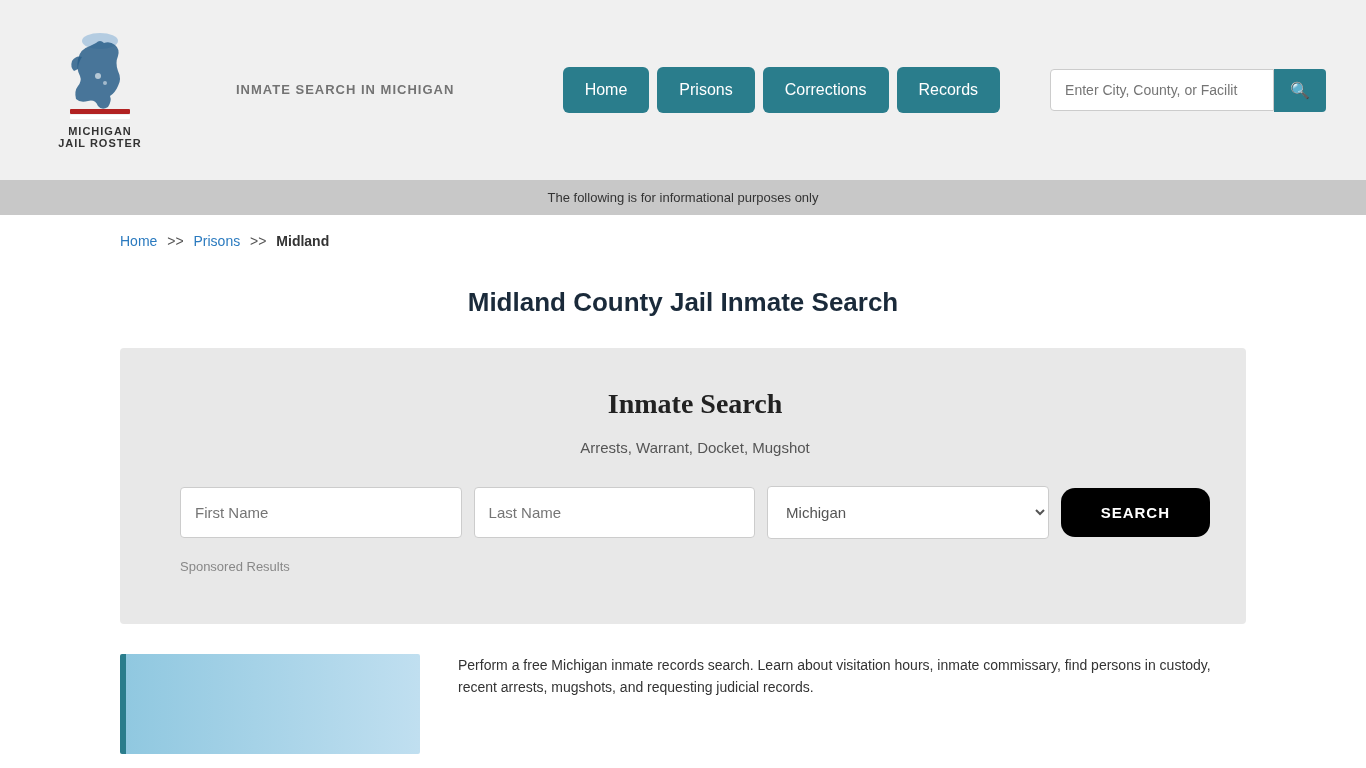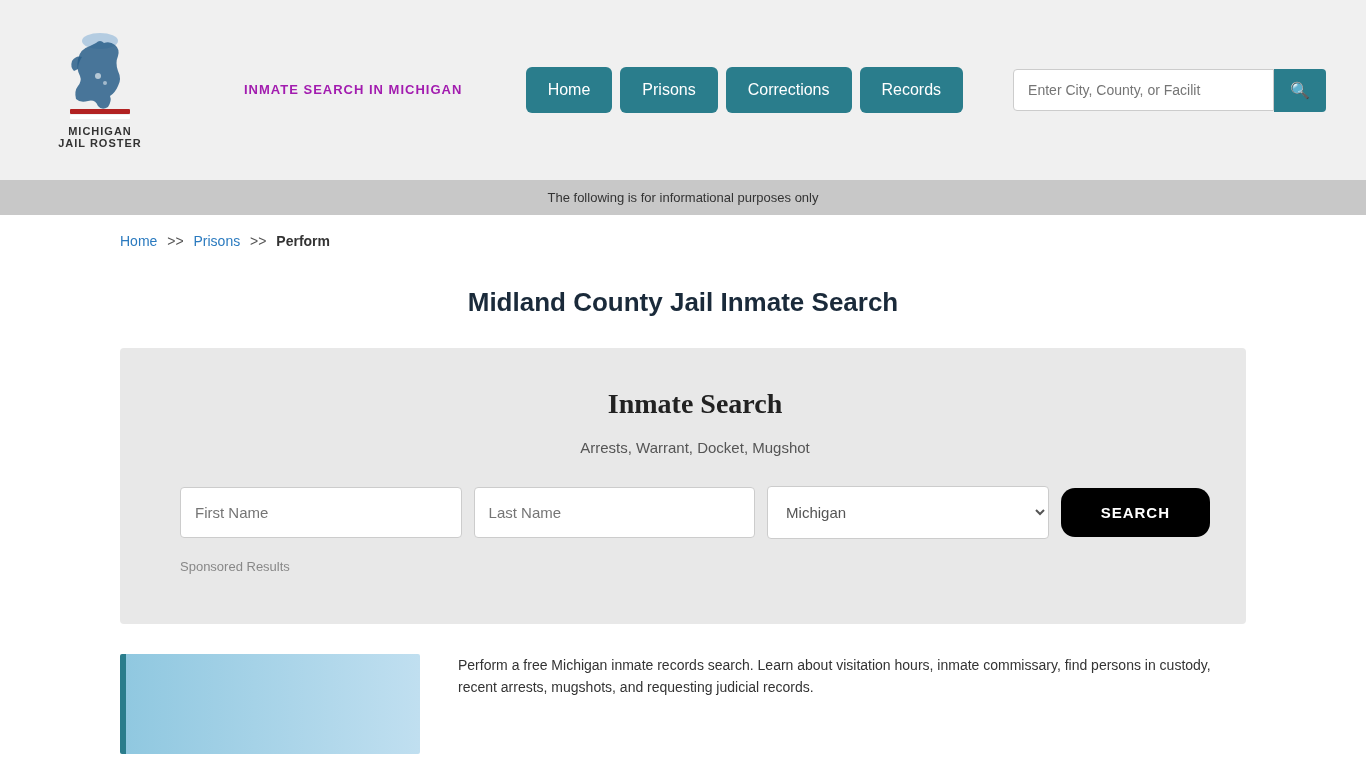--- a/index.html
+++ b/index.html
@@ -28,23 +28,23 @@
       font-size: 11px;
       font-weight: bold;
       color: #333;
       text-align: center;
       margin-top: 4px;
       letter-spacing: 1px;
     }
     .site-title {
       font-size: 13px;
       font-weight: bold;
-      color: #a21caf;
+      color: #737373;
       letter-spacing: 1px;
-      margin-left: 10px;
+      margin-left: 2px;
       line-height: 1.5;
       padding-left: 44px;
     }
     .nav-area {
       display: flex;
       align-items: center;
       gap: 8px;
       margin-left: auto;
     }
     .nav-btn {
@@ -56,21 +56,21 @@
       font-size: 16px;
       cursor: pointer;
       font-weight: 500;
     }
     .search-bar {
       display: flex;
       align-items: center;
       margin-left: 20px;
     }
     .search-bar input {
-      width: 261px;
+      width: 224px;
       padding: 12px 14px;
       border: 1px solid #ccc;
       border-radius: 4px 0 0 4px;
       font-size: 14px;
       outline: none;
       color: #999;
     }
     .search-bar button {
       background: #2a7d8c;
       border: none;
@@ -247,21 +247,21 @@
 
 <div class="info-bar">
   <span>The following is for informational purposes only</span>
 </div>
 
 <div class="breadcrumb">
   <a href="#">Home</a>
   <span class="sep">&gt;&gt;</span>
   <a href="#">Prisons</a>
   <span class="sep">&gt;&gt;</span>
-  <span class="current">Perform</span>
+  <span class="current">Midland</span>
 </div>
 
 <h1 class="page-title">Midland County Jail Inmate Search</h1>
 
 <div class="search-box-container">
   <div class="search-box-title">Inmate Search</div>
   <div class="search-box-subtitle">Arrests, Warrant, Docket, Mugshot</div>
 
   <div class="search-form">
     <input type="text" placeholder="First Name" style="">

